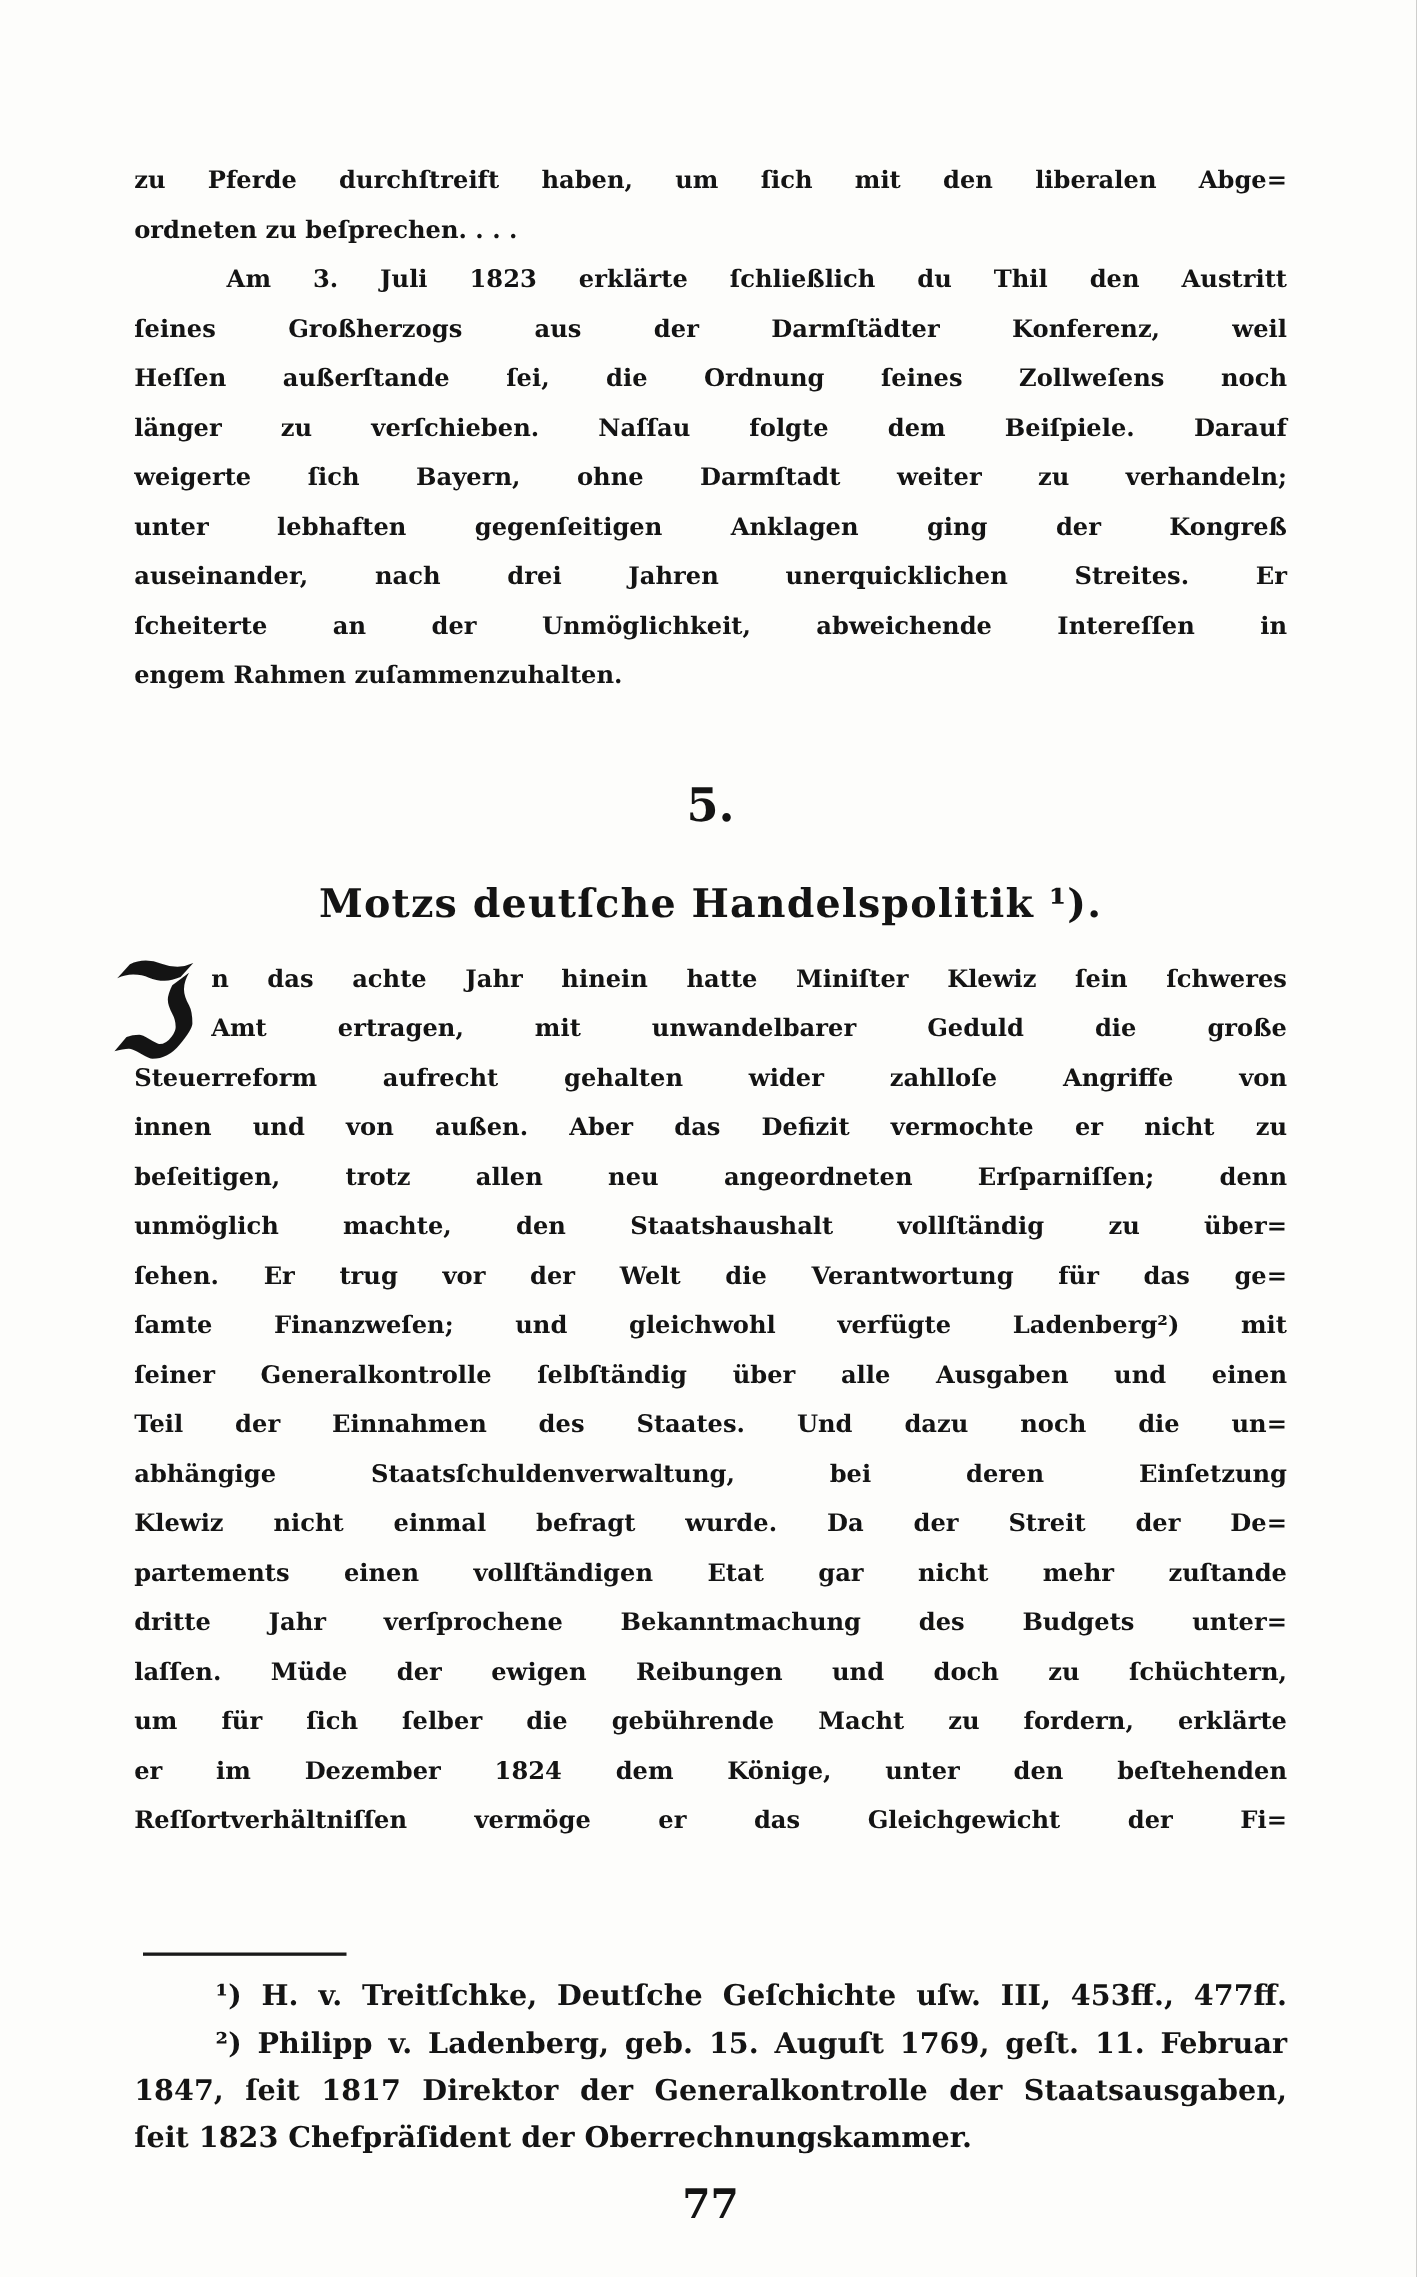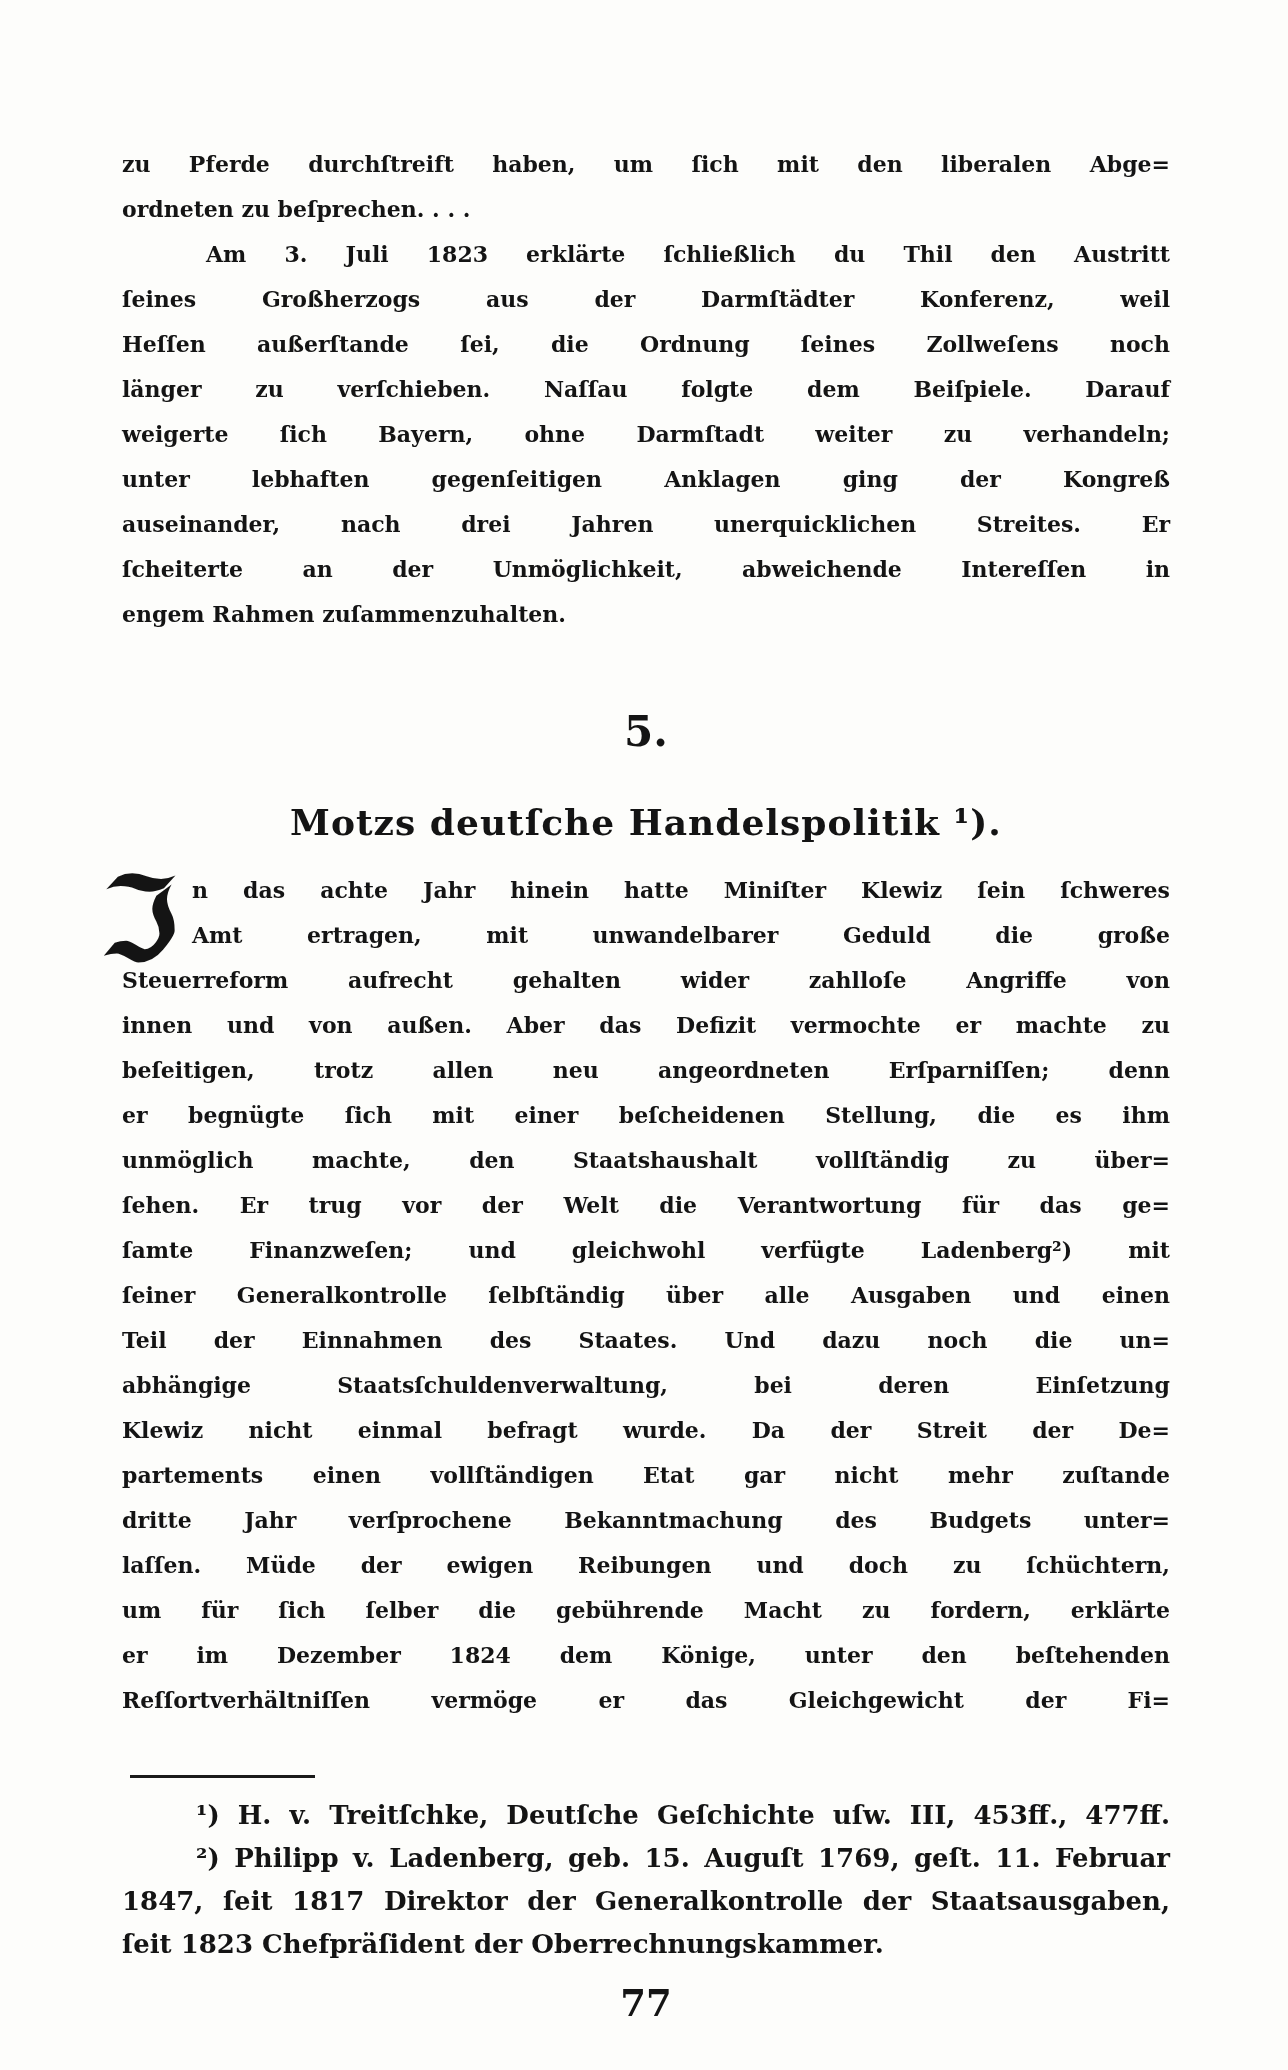--- a/index.html
+++ b/index.html
@@ -100,23 +100,22 @@
   <div id="section-number">5.</div>
 
   <div id="section-title">Motzs deutſche Handelspolitik ¹).</div>
 
   <div class="content" id="p2-block">
     <span class="dropcap">ℑ</span>
     <div>
         <div class="line">n das achte Jahr hinein hatte Miniſter Klewiz ſein ſchweres</div>
         <div class="line">Amt ertragen, mit unwandelbarer Geduld die große</div>
         <div class="line">Steuerreform aufrecht gehalten wider zahlloſe Angriffe von</div>
-        <div class="line">innen und von außen. Aber das Defizit vermochte er machte zu</div>
+        <div class="line">innen und von außen. Aber das Defizit vermochte er nicht zu</div>
         <div class="line">beſeitigen, trotz allen neu angeordneten Erſparniſſen; denn</div>
-        <div class="line">er begnügte ſich mit einer beſcheidenen Stellung, die es ihm</div>
         <div class="line">unmöglich machte, den Staatshaushalt vollſtändig zu über=</div>
         <div class="line">ſehen. Er trug vor der Welt die Verantwortung für das ge=</div>
         <div class="line">ſamte Finanzweſen; und gleichwohl verfügte Ladenberg²) mit</div>
         <div class="line">ſeiner Generalkontrolle ſelbſtändig über alle Ausgaben und einen</div>
         <div class="line">Teil der Einnahmen des Staates. Und dazu noch die un=</div>
         <div class="line">abhängige Staatsſchuldenverwaltung, bei deren Einſetzung</div>
         <div class="line">Klewiz nicht einmal befragt wurde. Da der Streit der De=</div>
         <div class="line">partements einen vollſtändigen Etat gar nicht mehr zuſtande</div>
         <div class="line">dritte Jahr verſprochene Bekanntmachung des Budgets unter=</div>
         <div class="line">laſſen. Müde der ewigen Reibungen und doch zu ſchüchtern,</div>

